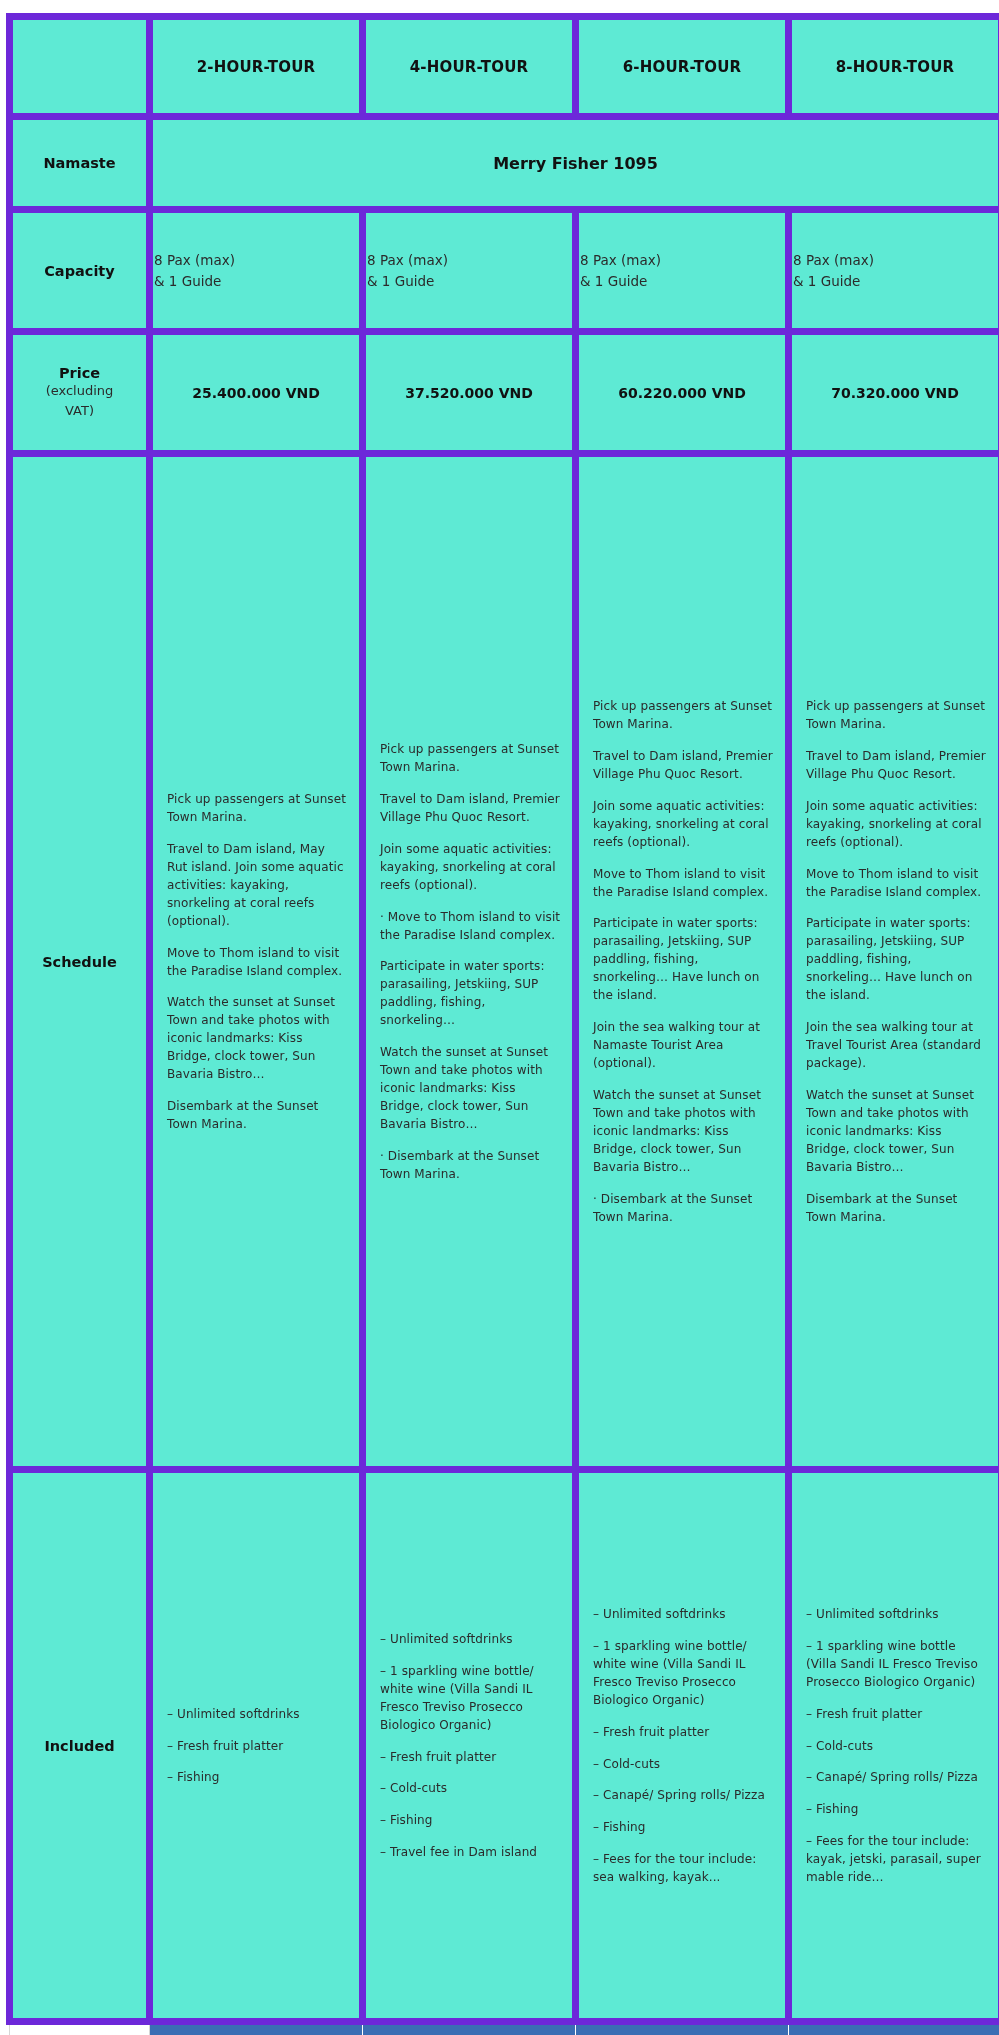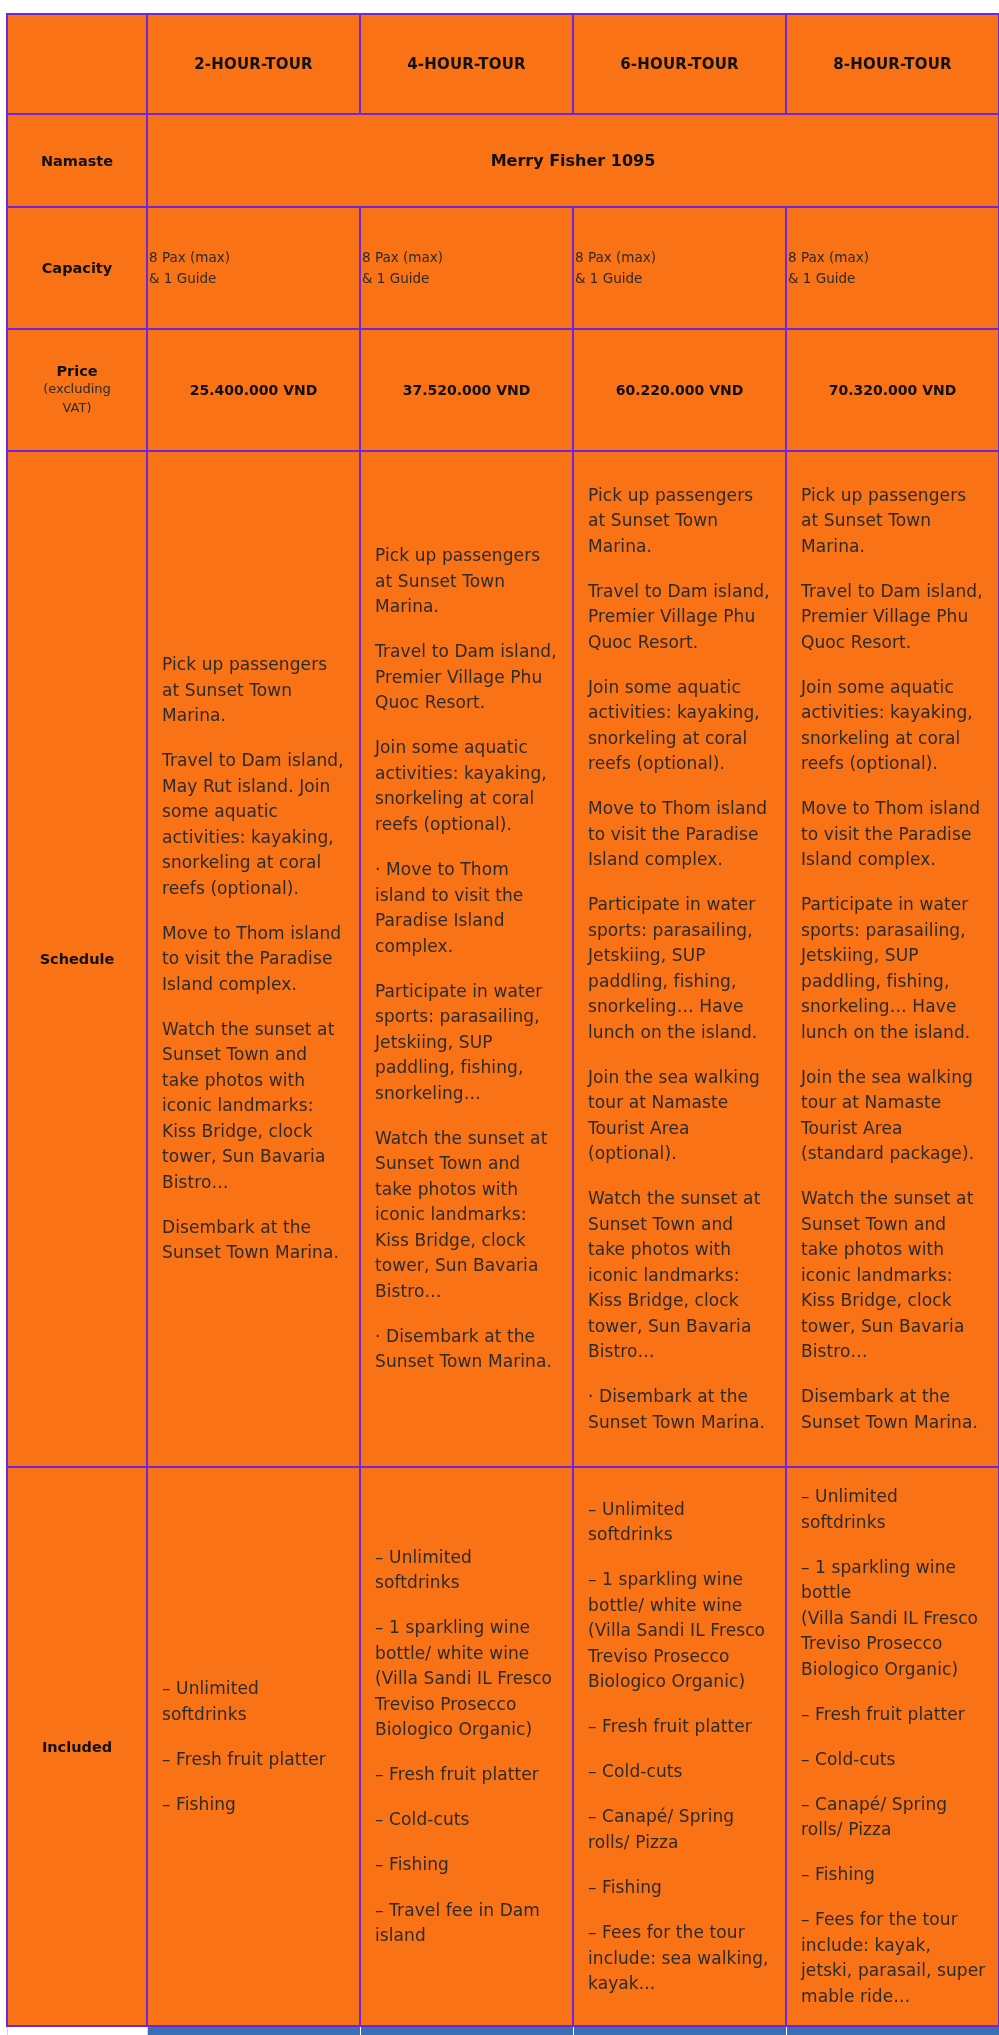--- a/index.html
+++ b/index.html
@@ -14,23 +14,23 @@
     font-family: "DejaVu Sans", "Liberation Sans", sans-serif;
     color: #212121;
   }
   table.tour-table {
     border-collapse: collapse;
     table-layout: fixed;
     margin: 13px 0 0 6px;
     width: 992px;
   }
   td {
-    border: 2px solid #6d28d9;
+    border: 7px solid #6d28d9;
     vertical-align: middle;
-    background: #f97316;
+    background: #5eead4;
   }
   col.c-label { width: 140px; }
   col.c-tour  { width: 213px; }
 
   td.head-cell {
     text-align: center;
     font-weight: bold;
     font-size: 15px;
     letter-spacing: 0.2px;
     color: #111111;
@@ -63,21 +63,21 @@
   }
   .label-note {
     font-weight: normal;
     font-size: 13px;
     line-height: 1.5;
     white-space: pre-line;
     color: #2b2b2b;
   }
   td.text-cell {
     padding: 16px 11px 16px 14px;
-    font-size: 17px;
+    font-size: 12px;
     line-height: 1.5;
     text-align: left;
     color: #2b2b2b;
     letter-spacing: 0.1px;
   }
   td.text-cell p {
     margin: 0;
     white-space: pre-line;
   }
   td.text-cell p + p {
@@ -169,21 +169,21 @@
           <p>Join the sea walking tour at Namaste Tourist Area (optional).</p>
           <p>Watch the sunset at Sunset Town and take photos with iconic landmarks: Kiss Bridge, clock tower, Sun Bavaria Bistro…</p>
           <p>· Disembark at the Sunset Town Marina.</p>
         </td>
     <td class="text-cell">
           <p>Pick up passengers at Sunset Town Marina.</p>
           <p>Travel to Dam island, Premier Village Phu Quoc Resort.</p>
           <p>Join some aquatic activities: kayaking, snorkeling at coral reefs (optional).</p>
           <p>Move to Thom island to visit the Paradise Island complex.</p>
           <p>Participate in water sports: parasailing, Jetskiing, SUP paddling, fishing, snorkeling… Have lunch on the island.</p>
-          <p>Join the sea walking tour at Namaste Tourist Area (standard package).</p>
+          <p>Join the sea walking tour at Travel Tourist Area (standard package).</p>
           <p>Watch the sunset at Sunset Town and take photos with iconic landmarks: Kiss Bridge, clock tower, Sun Bavaria Bistro…</p>
           <p>Disembark at the Sunset Town Marina.</p>
         </td>
   </tr>
 
   <tr style="height:552px;">
     <td class="label-cell">Included</td>
     <td class="text-cell">
           <p>– Unlimited softdrinks</p>
           <p>– Fresh fruit platter</p>

